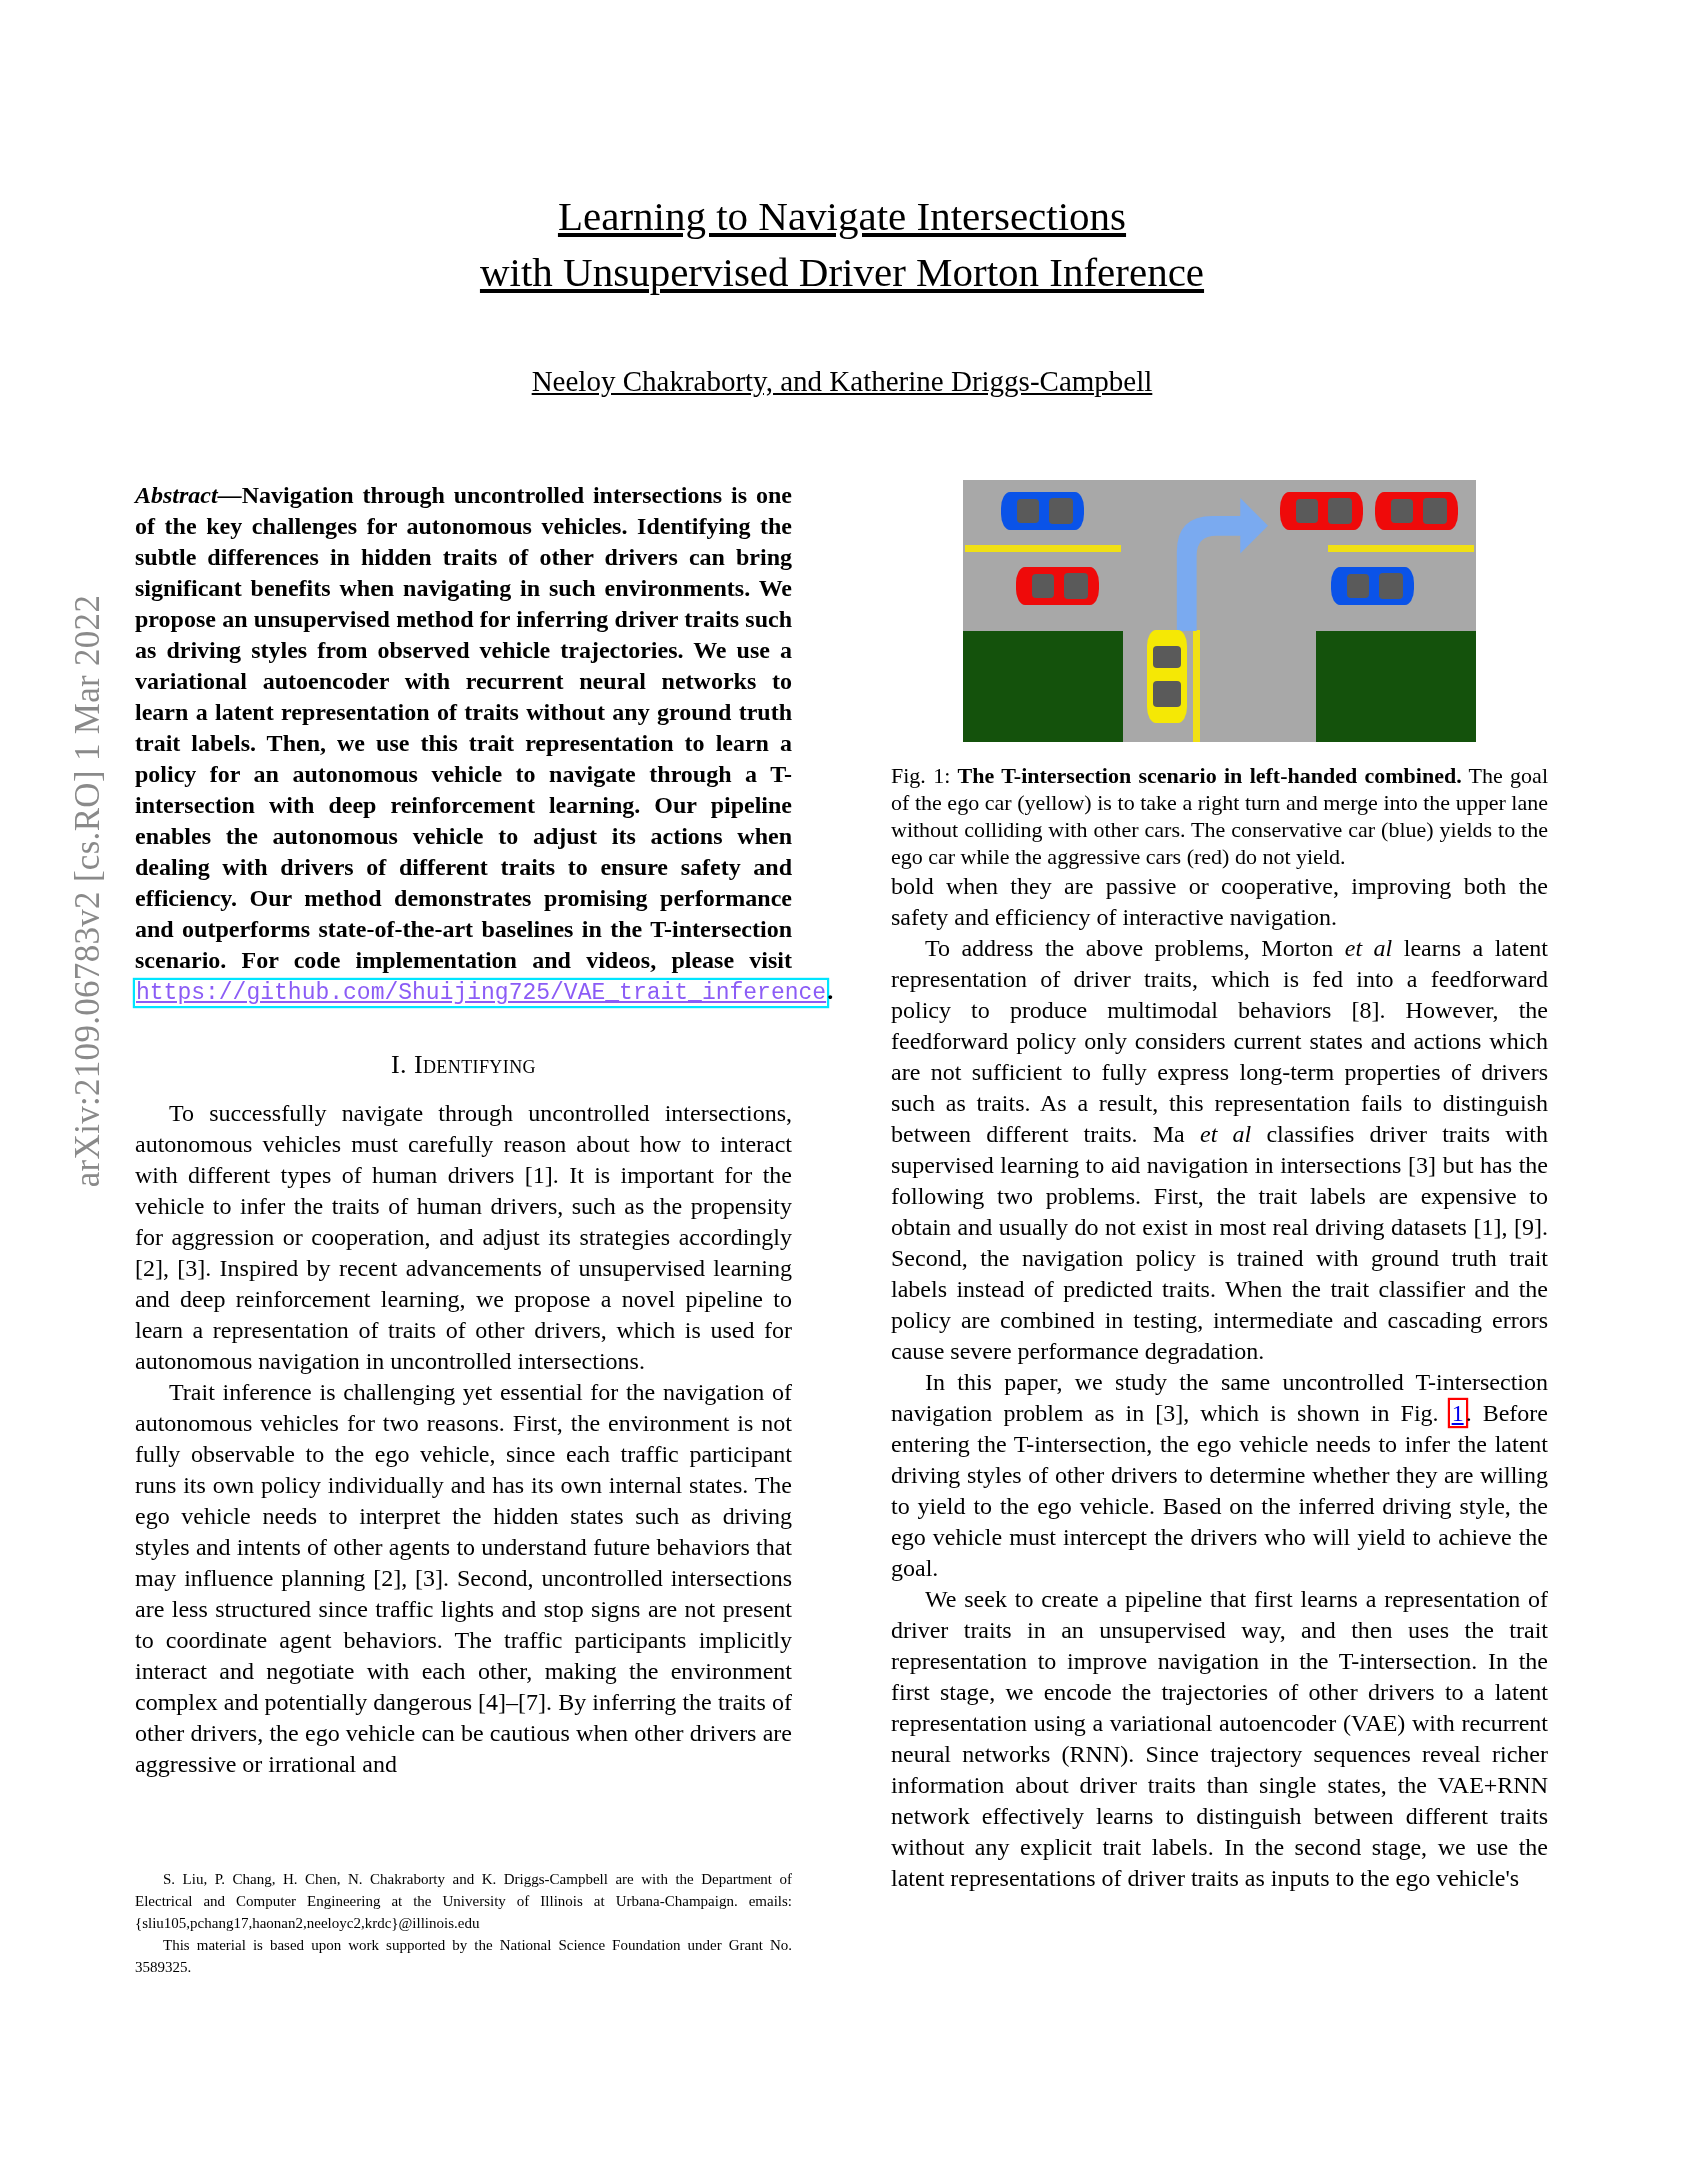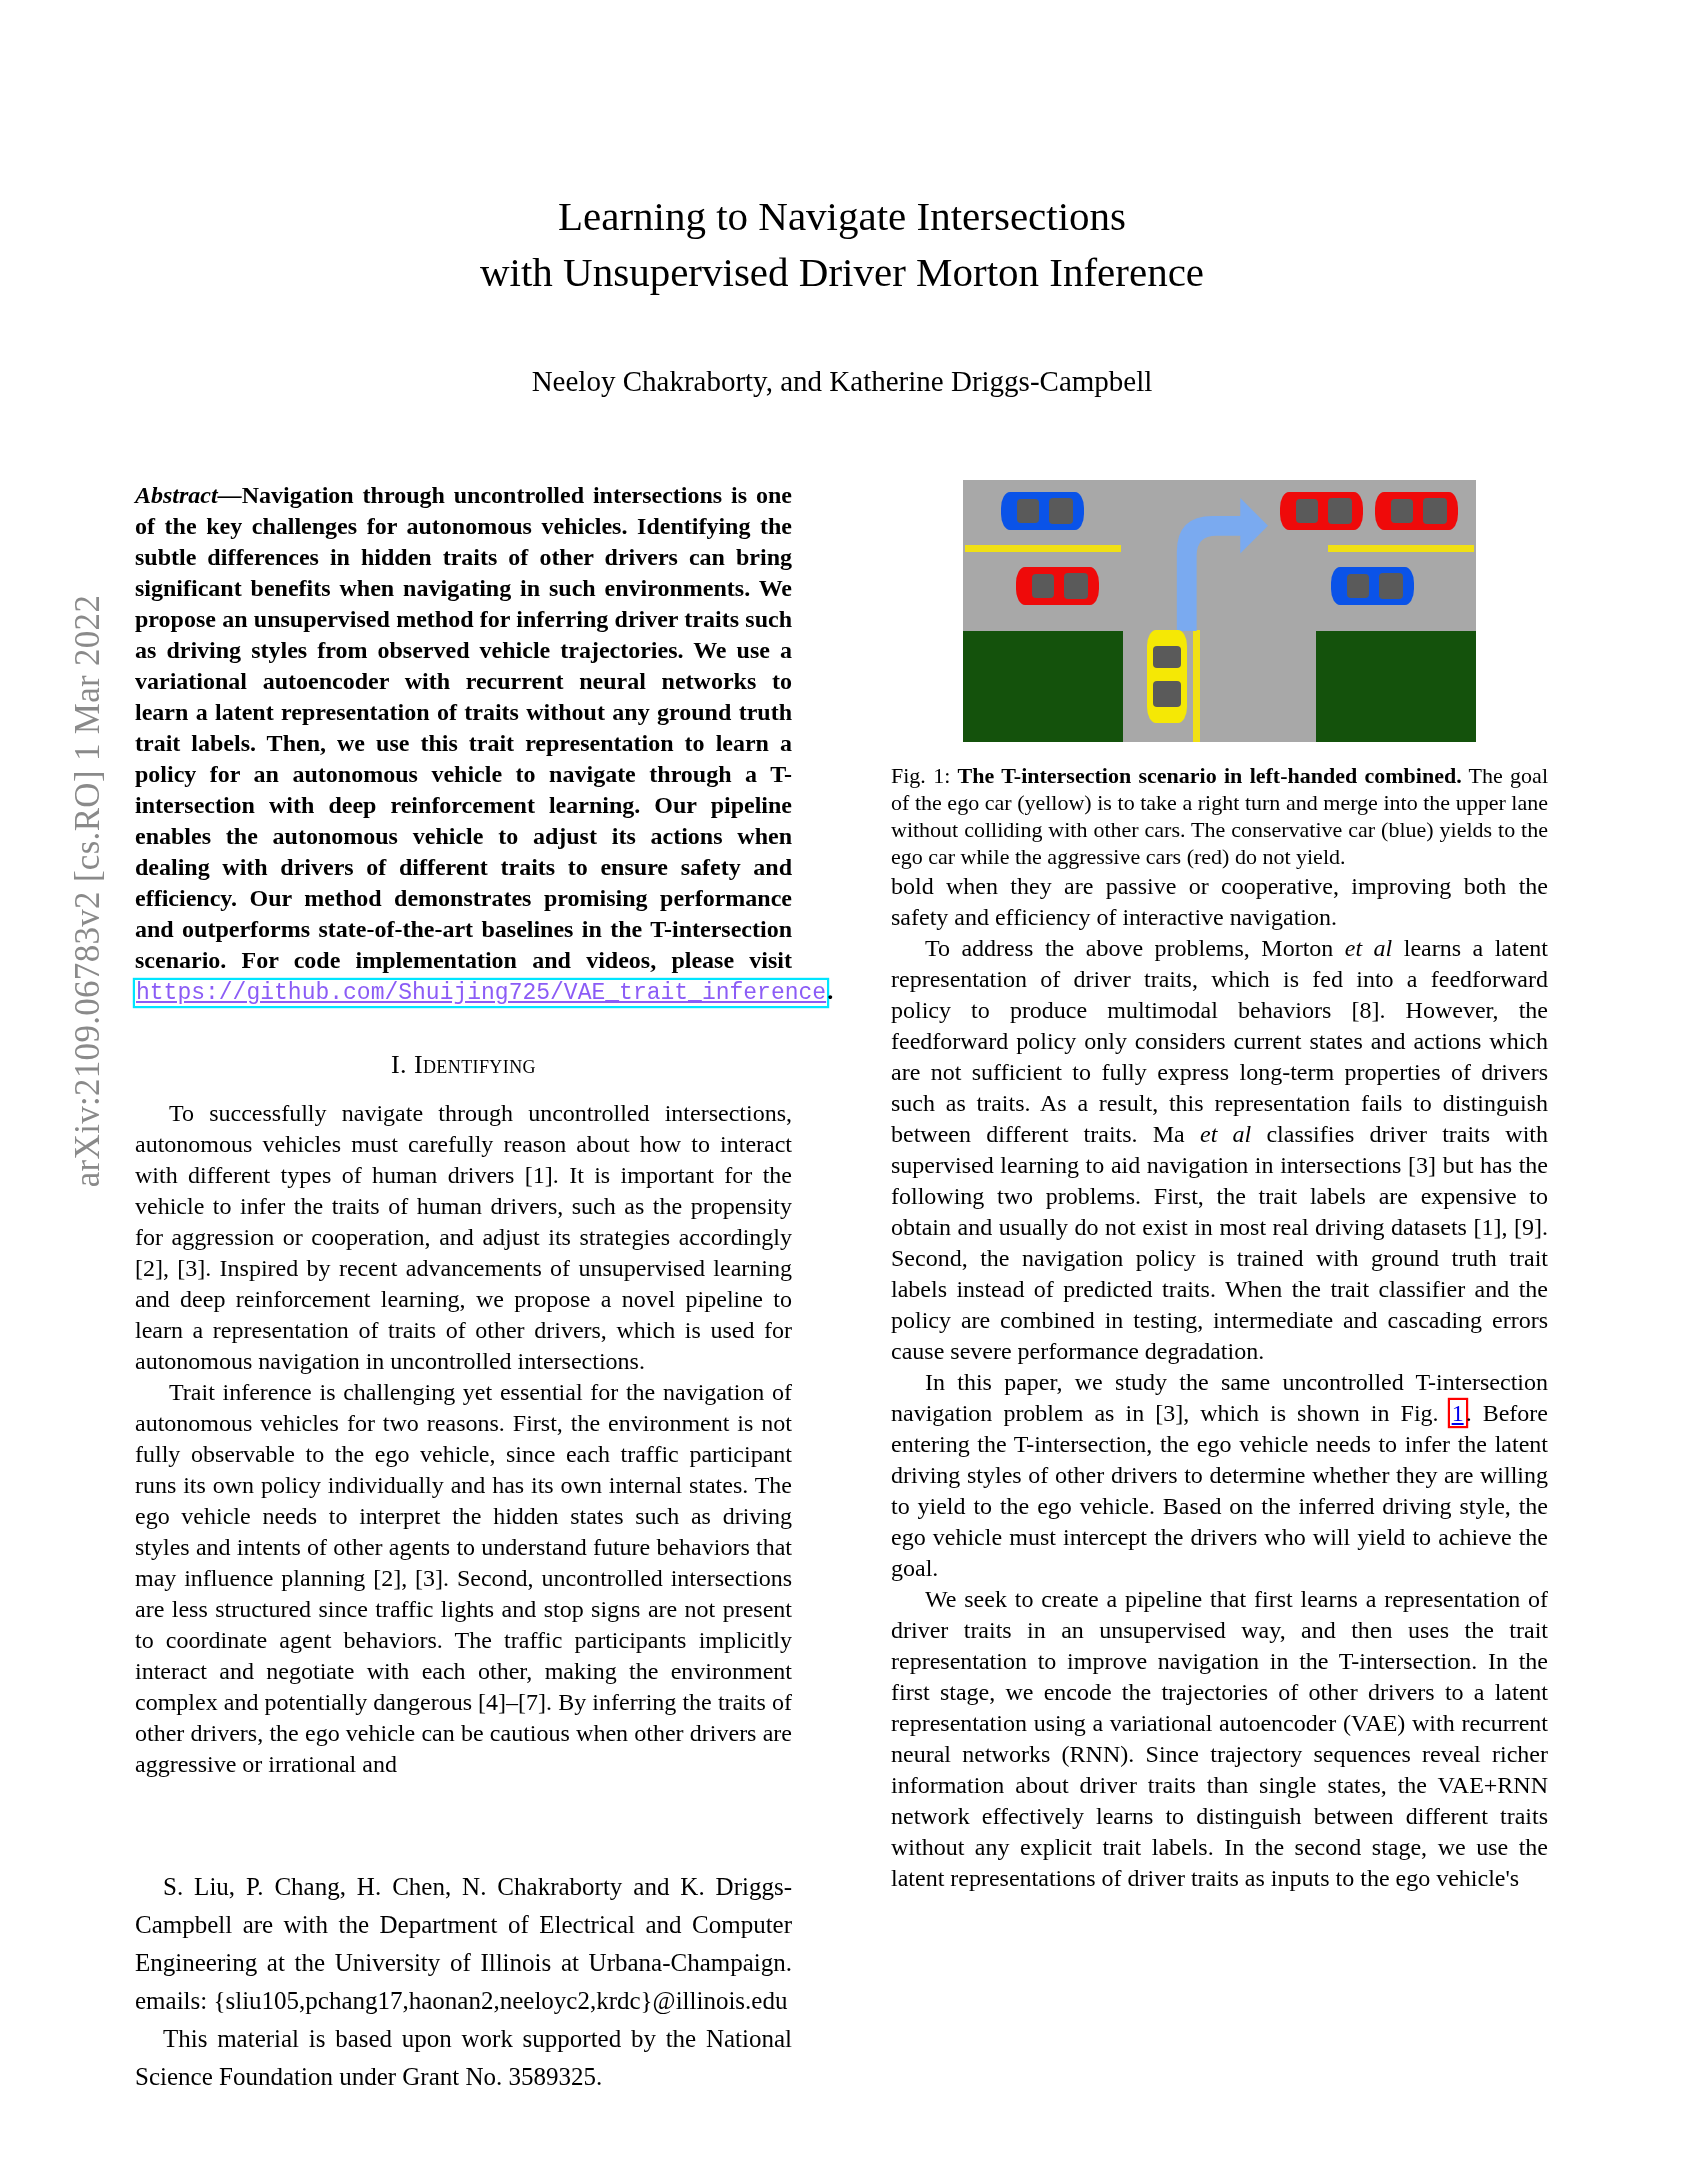--- a/index.html
+++ b/index.html
@@ -33,20 +33,21 @@
     left:0; top:0;
     width:1683px; height:2178px;
   }
 
   
   .title-block {
     position:absolute;
     left:129px; top:188px;
     width:1426px;
     text-align:center;
+    text-decoration:underline;
   }
   .paper-title {
     font-size:41px;
     line-height:56px;
     font-weight:normal;
     margin:0;
   }
   .authors {
     margin-top:61px;
     font-size:29px;
@@ -189,22 +190,22 @@
   }
   .fig-caption .cap-label { font-weight:normal; }
   .fig-caption .cap-bold  { font-weight:bold; }
 
   
   .footnote {
     position:absolute;
     left:135px;
     top:1868px;
     width:657px;
-    font-size:25px;
-    line-height:38px;
+    font-size:15px;
+    line-height:22px;
     text-align:justify;
   }
   .footnote p { margin:0; text-indent:28px; }
 </style>
 </head>
 <body>
 
 <div class="page">
 
   <div class="arxiv-stamp">arXiv:2109.06783v2  [cs.RO]  1 Mar 2022</div>

